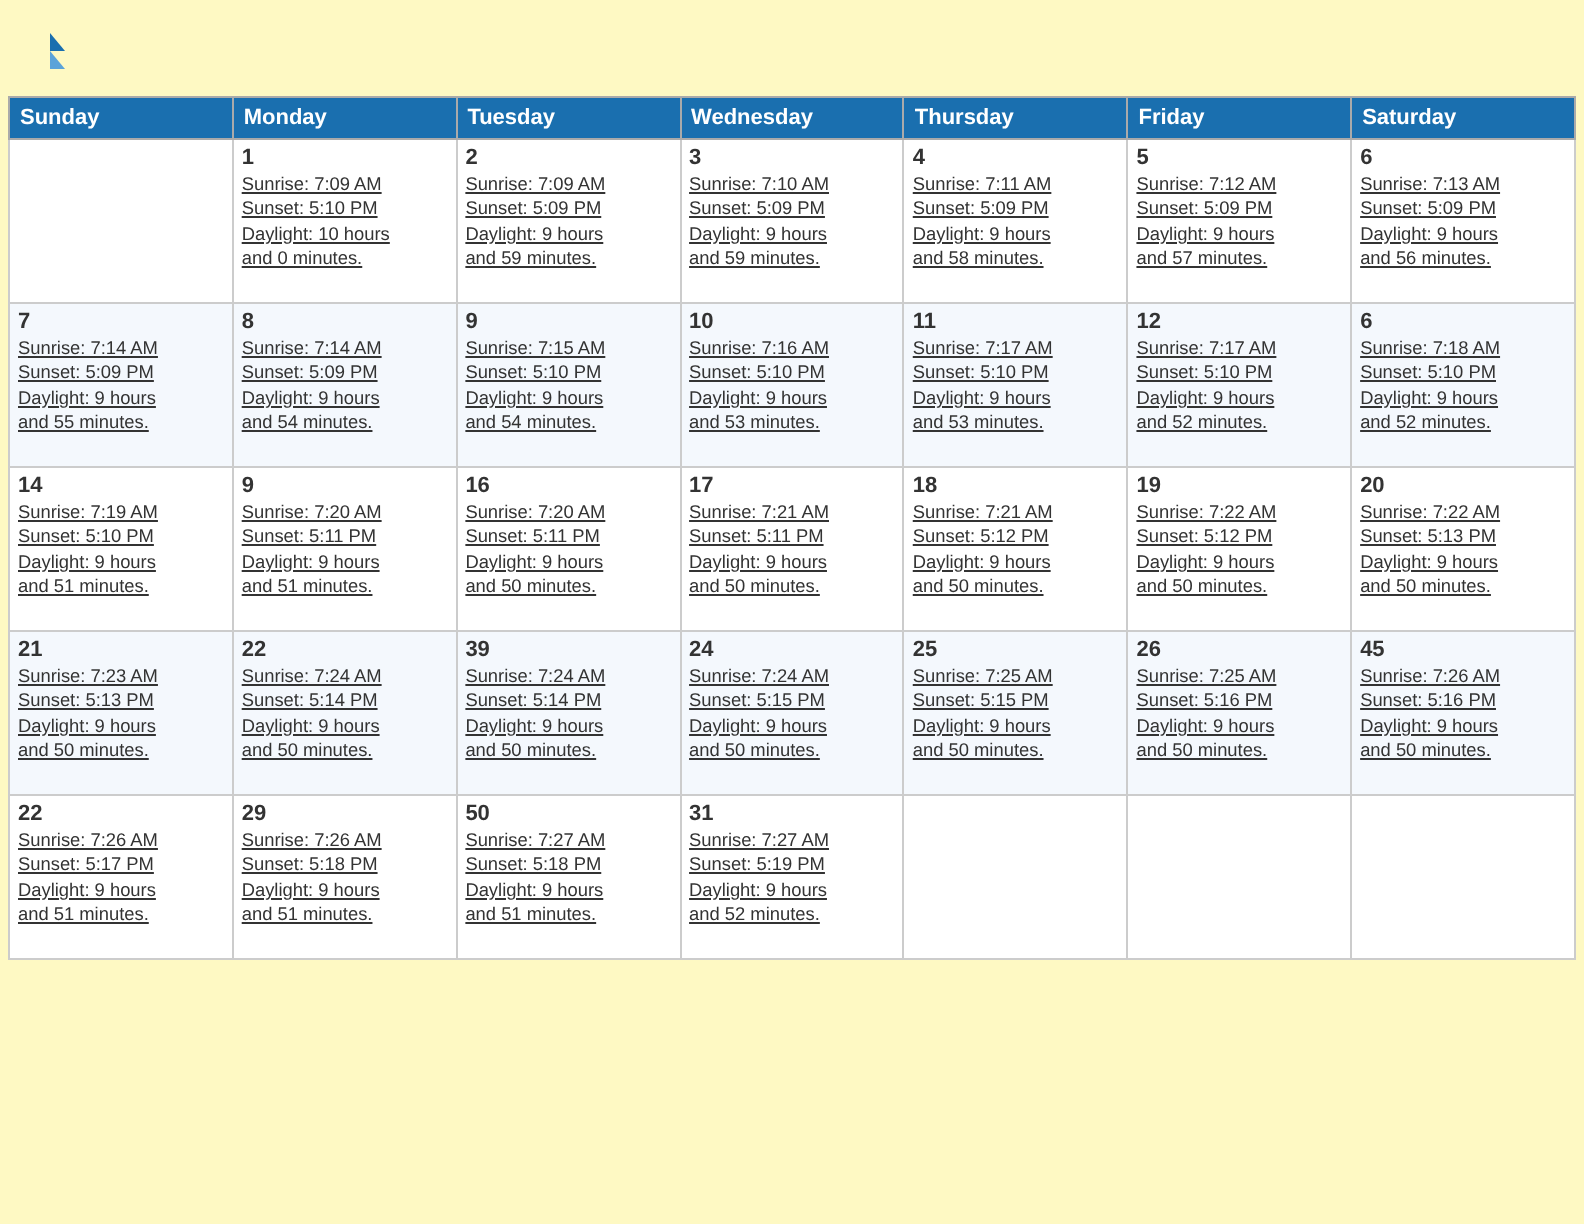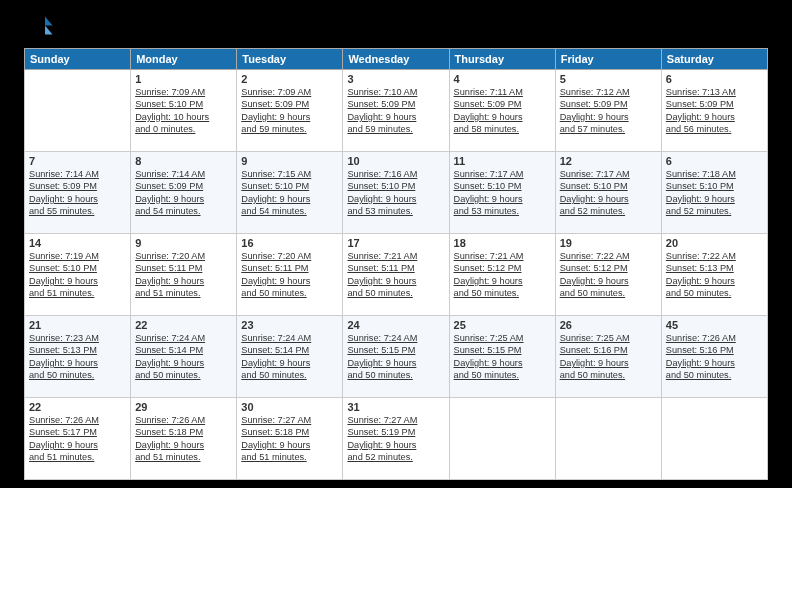--- a/index.html
+++ b/index.html
@@ -5,23 +5,23 @@
     * { margin: 0; padding: 0; box-sizing: border-box; }
     body {
       font-family: Arial, sans-serif;
       background: #fff;
       width: 792px;
       height: 612px;
       overflow: hidden;
     }
     .page {
       width: 792px;
-      height: 488px;
-      padding: 12px 24px;
-      background: #000000;
+      height: 612px;
+      padding: 12px 4px;
+      background: #fef9c3;
     }
     .header {
       display: flex;
       align-items: flex-start;
       justify-content: space-between;
       margin-bottom: 4px;
     }
     .logo {
       display: flex;
       align-items: center;
@@ -220,21 +220,21 @@
         <tr>
           <td>
             <span class="day-number">21</span>
             <div class="day-info">Sunrise: 7:23 AM<br>Sunset: 5:13 PM<br>Daylight: 9 hours<br>and 50 minutes.</div>
           </td>
           <td>
             <span class="day-number">22</span>
             <div class="day-info">Sunrise: 7:24 AM<br>Sunset: 5:14 PM<br>Daylight: 9 hours<br>and 50 minutes.</div>
           </td>
           <td>
-            <span class="day-number">23</span>
+            <span class="day-number">39</span>
             <div class="day-info">Sunrise: 7:24 AM<br>Sunset: 5:14 PM<br>Daylight: 9 hours<br>and 50 minutes.</div>
           </td>
           <td>
             <span class="day-number">24</span>
             <div class="day-info">Sunrise: 7:24 AM<br>Sunset: 5:15 PM<br>Daylight: 9 hours<br>and 50 minutes.</div>
           </td>
           <td>
             <span class="day-number">25</span>
             <div class="day-info">Sunrise: 7:25 AM<br>Sunset: 5:15 PM<br>Daylight: 9 hours<br>and 50 minutes.</div>
           </td>
@@ -250,21 +250,21 @@
         <tr>
           <td>
             <span class="day-number">22</span>
             <div class="day-info">Sunrise: 7:26 AM<br>Sunset: 5:17 PM<br>Daylight: 9 hours<br>and 51 minutes.</div>
           </td>
           <td>
             <span class="day-number">29</span>
             <div class="day-info">Sunrise: 7:26 AM<br>Sunset: 5:18 PM<br>Daylight: 9 hours<br>and 51 minutes.</div>
           </td>
           <td>
-            <span class="day-number">30</span>
+            <span class="day-number">50</span>
             <div class="day-info">Sunrise: 7:27 AM<br>Sunset: 5:18 PM<br>Daylight: 9 hours<br>and 51 minutes.</div>
           </td>
           <td>
             <span class="day-number">31</span>
             <div class="day-info">Sunrise: 7:27 AM<br>Sunset: 5:19 PM<br>Daylight: 9 hours<br>and 52 minutes.</div>
           </td>
           <td class="empty-cell"></td>
           <td class="empty-cell"></td>
           <td class="empty-cell"></td>
         </tr>

